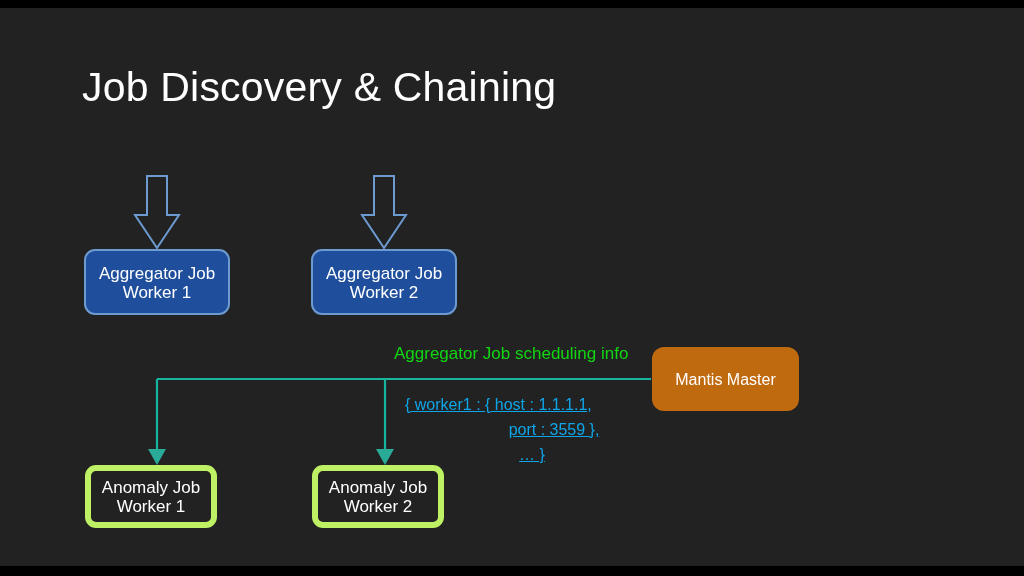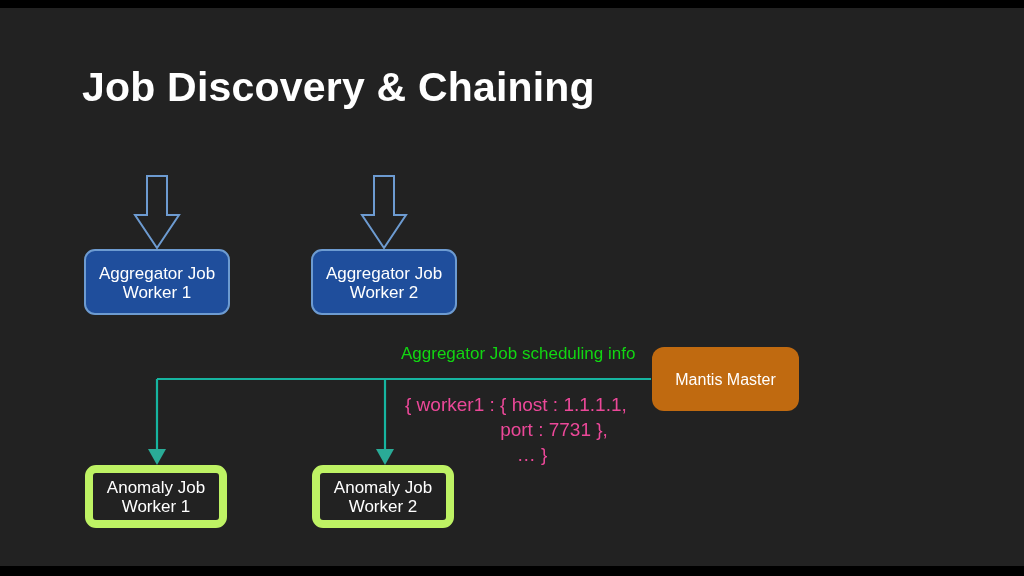--- a/index.html
+++ b/index.html
@@ -27,21 +27,21 @@
     width: 1024px;
     height: 558px;
     background: #222222;
   }
   #slide-title {
     position: absolute;
     left: 82px;
     top: 64px;
     font-family: "Liberation Sans", sans-serif;
     font-size: 41px;
-    font-weight: 700;
+    font-weight: 400;
     color: #ffffff;
     letter-spacing: 0.2px;
     white-space: nowrap;
   }
 
   
   .node {
     position: absolute;
     box-sizing: border-box;
     border-radius: 11px;
@@ -68,24 +68,24 @@
   .node-aggregator {
     width: 146px;
     height: 66px;
     background: #1f4e9c;
     border: 2px solid #6d9bd1;
   }
   #agg-1 { left: 84px;  top: 249px; }
   #agg-2 { left: 311px; top: 249px; }
 
   .node-anomaly {
-    width: 142px;
+    width: 132px;
     height: 63px;
     background: transparent;
-    border: 8px solid #bef264;
+    border: 6px solid #bef264;
   }
   #anom-1 { left: 85px;  top: 465px; }
   #anom-2 { left: 312px; top: 465px; }
 
   .node-master {
     width: 147px;
     height: 64px;
     left: 652px;
     top: 347px;
     background: #c06a10;
@@ -104,38 +104,38 @@
     top: 0;
     width: 1024px;
     height: 576px;
     pointer-events: none;
   }
 
   
   .free-label {
     position: absolute;
     white-space: nowrap;
-    margin-left: 7px;
   }
   #label-sched {
     left: 394px;
     top: 344px;
     font-size: 17px;
     color: #12d612;
     font-family: "Liberation Sans", sans-serif;
   }
   #json-block {
     position: absolute;
     left: 405px;
     top: 392px;
     width: 250px;
-    font-size: 19px;
+    font-size: 16px;
     line-height: 25px;
-    color: #ec4899;
+    color: #0ea5e9;
     font-family: "Liberation Sans", sans-serif;
+    text-decoration: underline;
   }
   #json-block .j-line-1 { text-align: left; }
   #json-block .j-line-2 { text-align: center; padding-left: 48px; }
   #json-block .j-line-3 { text-align: center; padding-left: 4px; }
 </style>
 </head>
 <body>
 
 <div id="slide">
 
@@ -177,17 +177,17 @@
   </div>
 
   <div class="node node-master">
     <div class="node-title">Mantis Master</div>
   </div>
 
   <div id="label-sched" class="free-label">Aggregator Job scheduling info</div>
 
   <div id="json-block">
     <div class="j-line-1">{ worker1 : { host : 1.1.1.1,</div>
-    <div class="j-line-2">port : 7731 },</div>
+    <div class="j-line-2">port : 3559 },</div>
     <div class="j-line-3">… }</div>
   </div>
 
 </div>
 
 </body></html>

